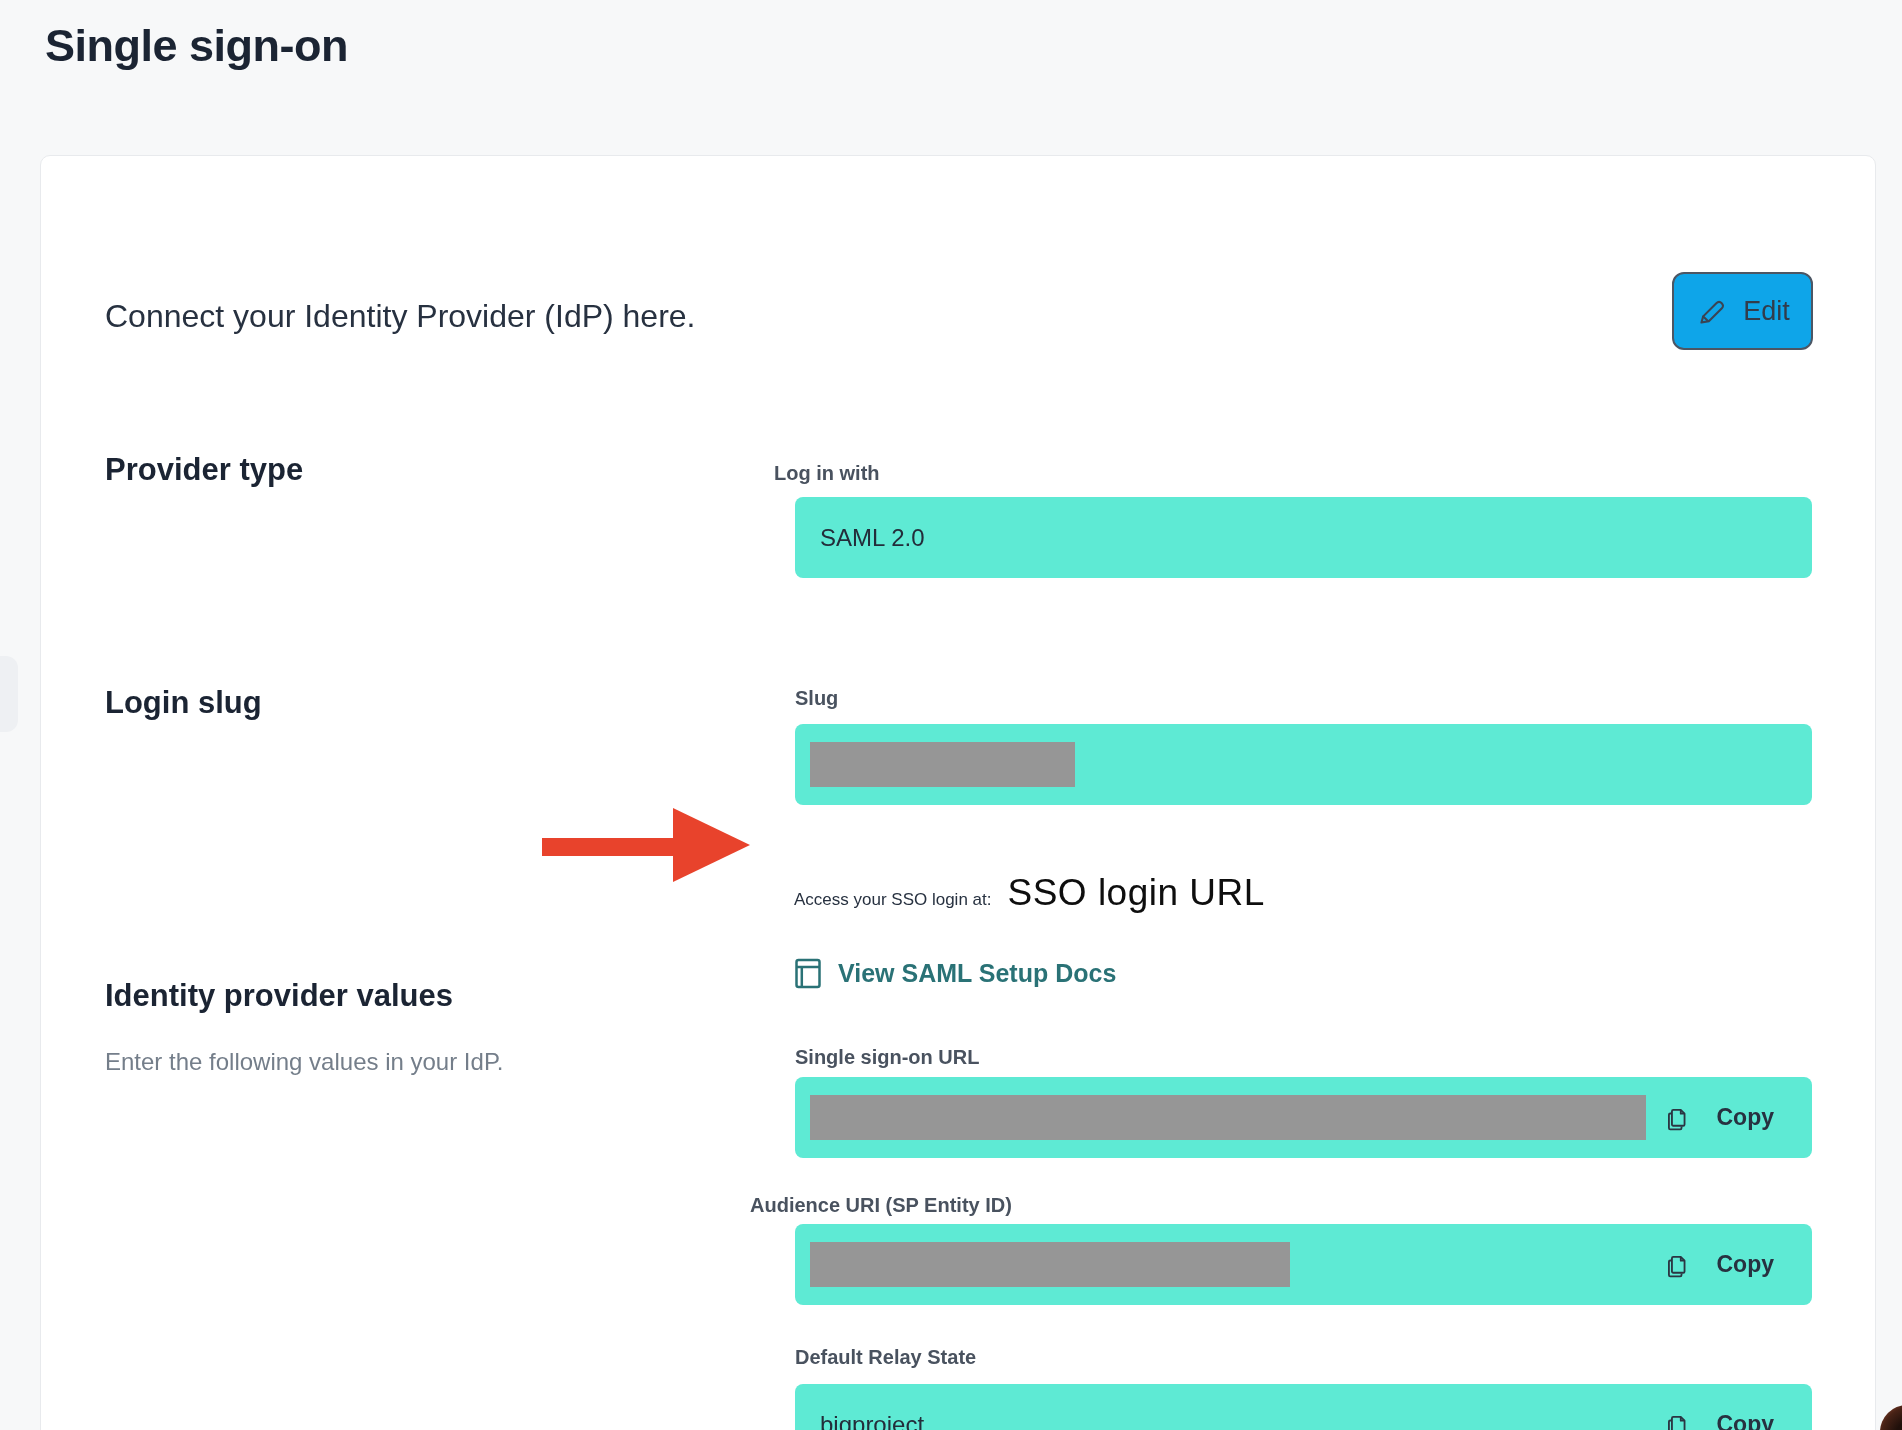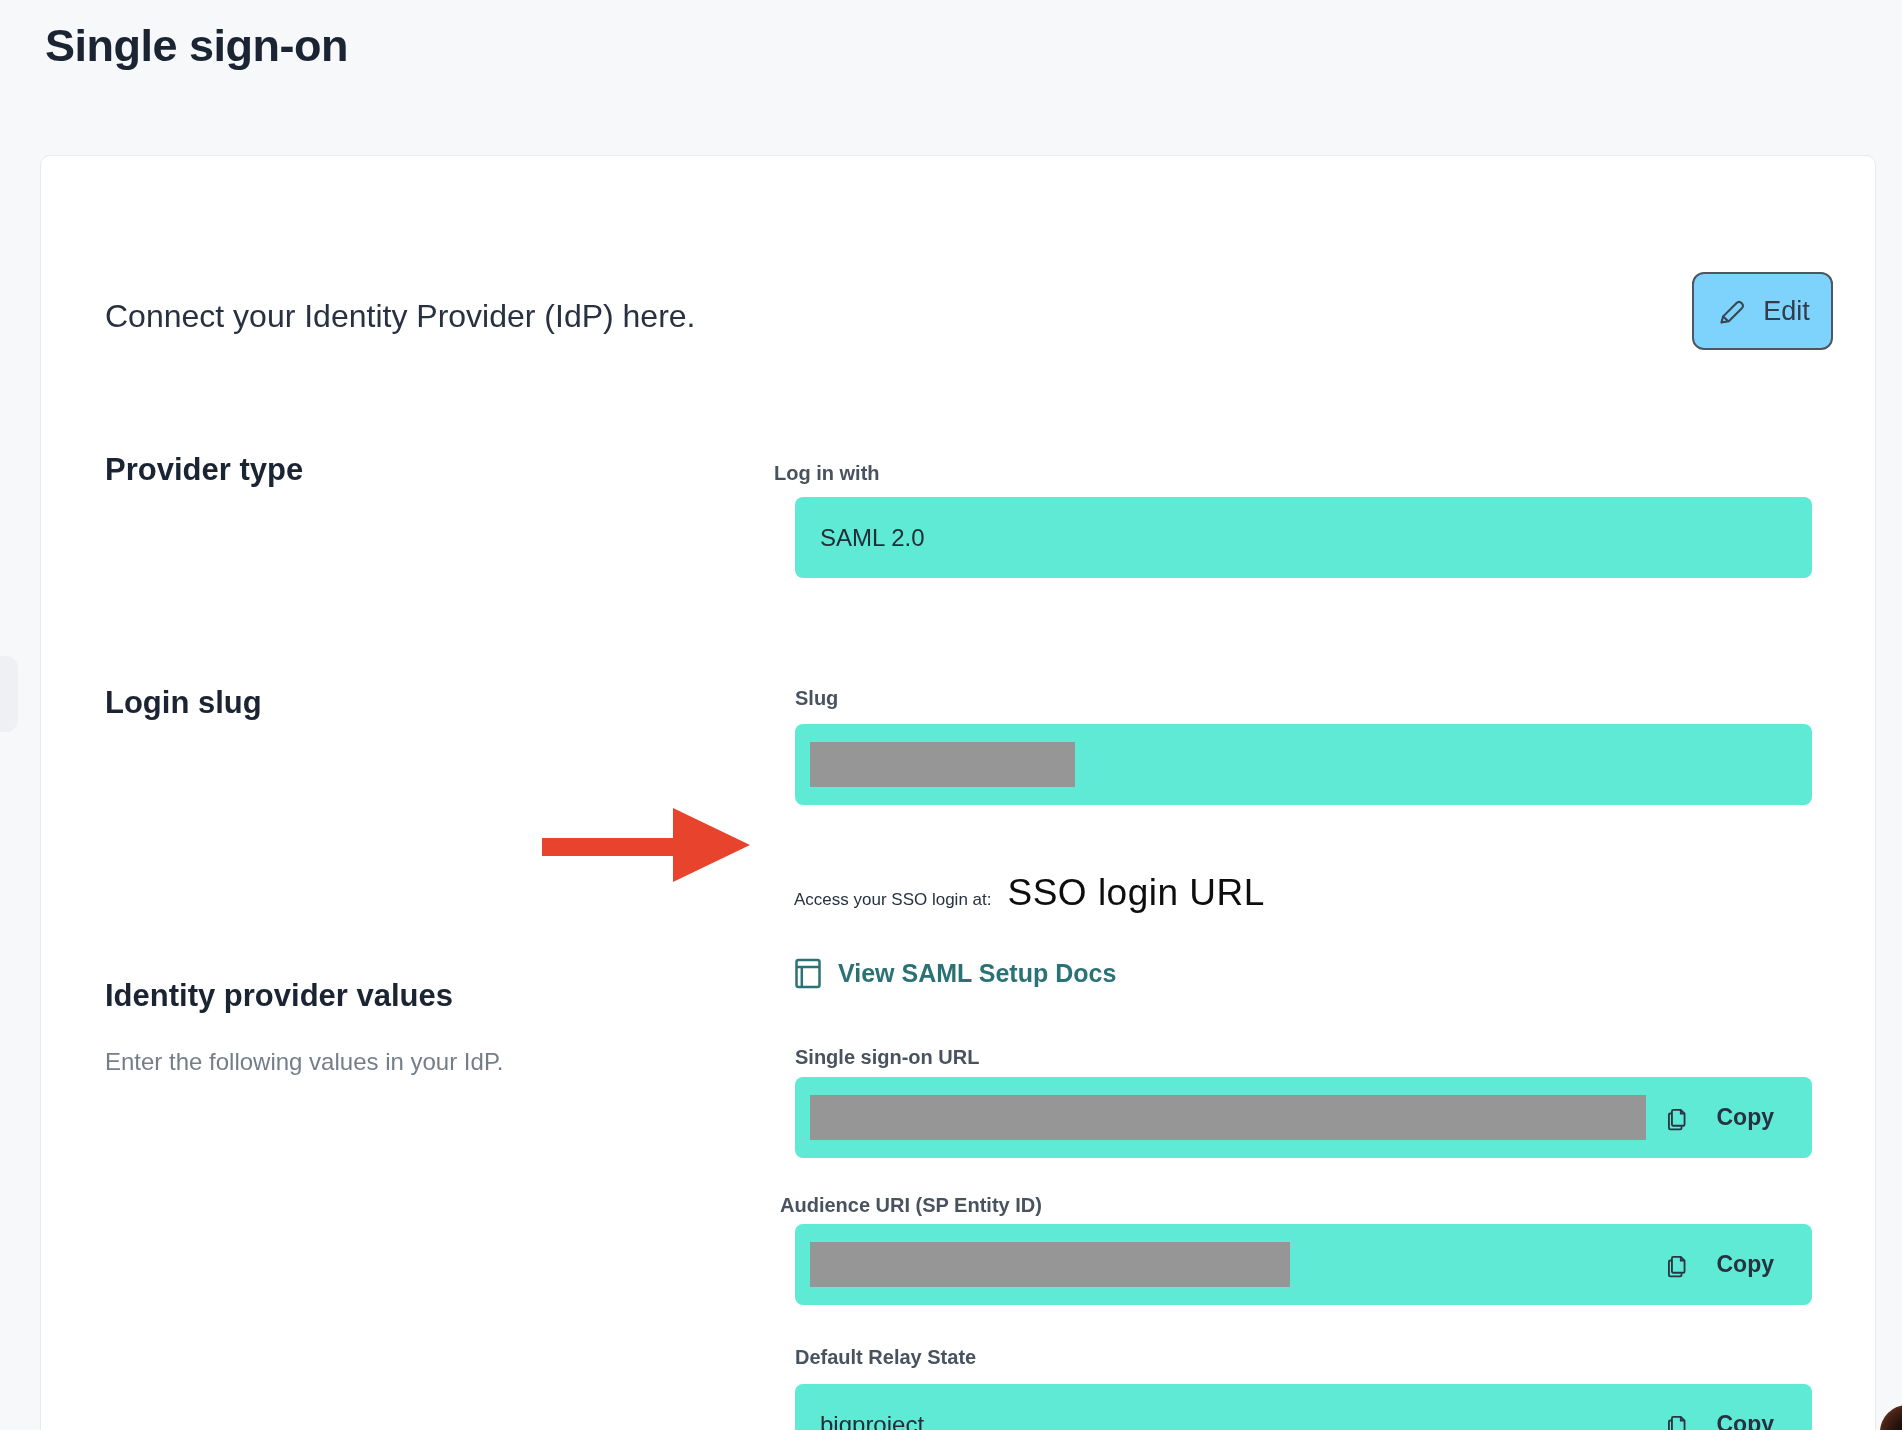--- a/index.html
+++ b/index.html
@@ -33,43 +33,42 @@
     width: 30px; height: 76px;
     background: #eef0f3;
     border-radius: 12px;
   }
 
   .intro-text { left: 105px; top: 298px; font-size: 32px; color: #273140; }
 
   .edit-btn {
     left: 1672px; top: 272px;
     width: 141px; height: 78px;
-    background: #7dd3fc;
+    background: #0ea5e9;
     border: 2px solid #4c5664;
     border-radius: 12px;
     box-sizing: border-box;
     display: flex; align-items: center; justify-content: center;
     gap: 14px;
     font-size: 27px; color: #323c4b; font-weight: 500;
     cursor: pointer;
-    margin-left: 20px;
   }
 
   .section-heading { font-size: 31px; font-weight: 700; color: #1b2433; }
   #h-provider { left: 105px; top: 452px; }
   #h-slug     { left: 105px; top: 685px; }
   #h-idp      { left: 105px; top: 978px; }
 
   .sub-text { left: 105px; top: 1048px; font-size: 24px; color: #747e8a; }
 
   .field-label { font-size: 20px; font-weight: 700; color: #49525f; }
   #lbl-loginwith { left: 774px; top: 462px; }
   #lbl-slug      { left: 795px; top: 687px; }
   #lbl-sso       { left: 795px; top: 1046px; }
-  #lbl-aud       { left: 780px; top: 1194px; }
+  #lbl-aud       { left: 750px; top: 1194px; }
   #lbl-relay     { left: 795px; top: 1346px; }
 
   .gray-box {
     left: 795px; width: 1017px; height: 81px;
     background: #5eead4;
     border-radius: 8px;
     box-sizing: border-box;
     display: flex; align-items: center;
   }
   #box-saml  { top: 497px; padding-left: 25px; }

